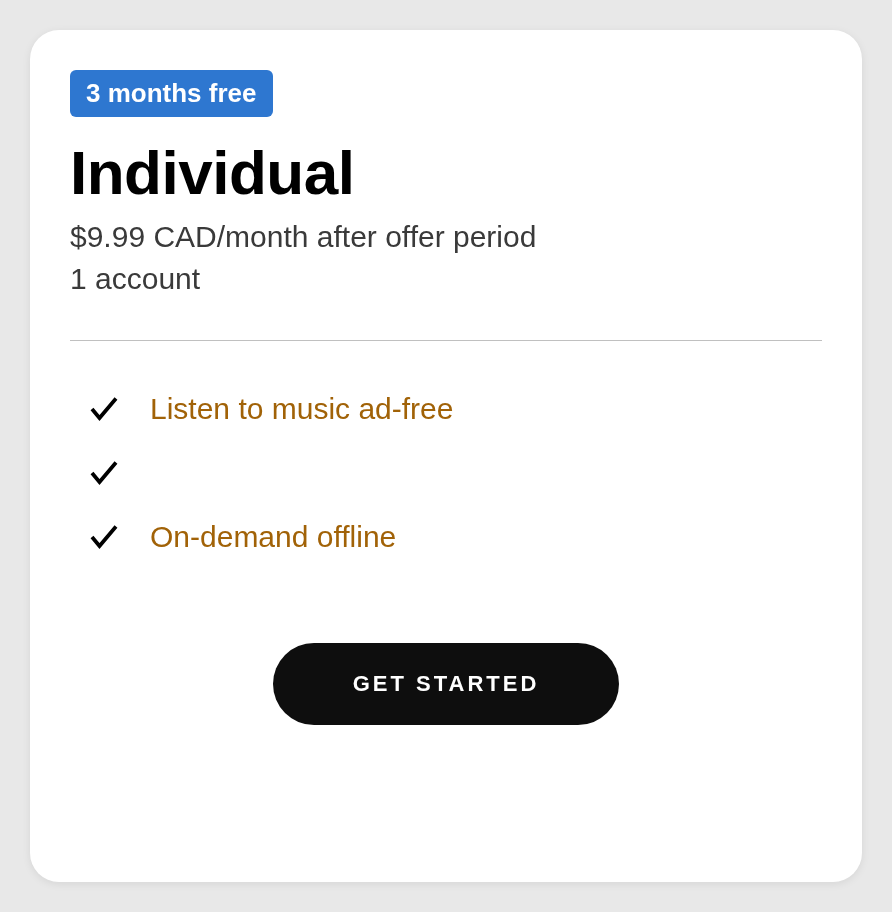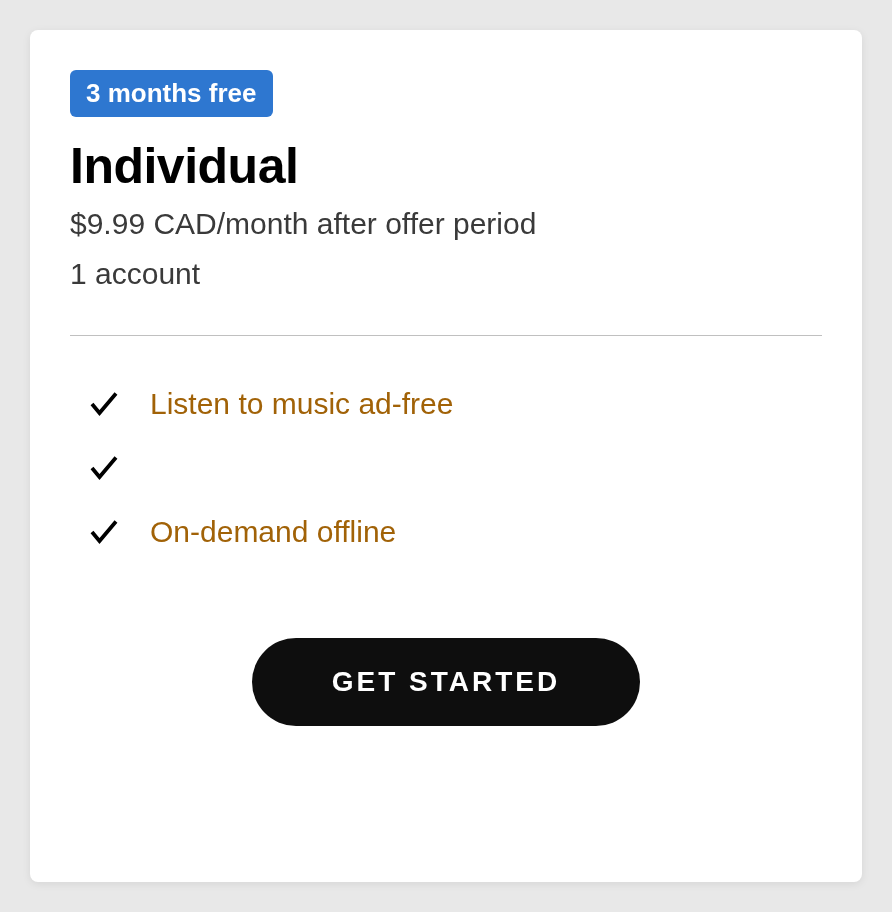--- a/index.html
+++ b/index.html
@@ -9,48 +9,48 @@
     }
     body {
       font-family: -apple-system, BlinkMacSystemFont, "Segoe UI", Helvetica, Arial, sans-serif;
       background: #e8e8e8;
       width: 892px;
       height: 912px;
       padding: 30px;
     }
     .card {
       background: #ffffff;
-      border-radius: 8px;
+      border-radius: 29px;
       padding: 40px 40px 50px 40px;
       box-shadow: 0 2px 8px rgba(0,0,0,0.08);
       height: 100%;
       display: flex;
       flex-direction: column;
     }
     .badge {
       display: inline-block;
       background: #2e77d0;
       color: #ffffff;
       font-weight: 700;
       font-size: 26px;
       padding: 8px 16px;
       border-radius: 6px;
       margin-bottom: 20px;
     }
     .title {
-      font-size: 50px;
+      font-size: 62px;
       font-weight: 700;
       color: #000000;
       margin-bottom: 12px;
       letter-spacing: -0.5px;
     }
     .price {
       font-size: 30px;
       color: #3a3a3a;
-      margin-bottom: 16px;
+      margin-bottom: 8px;
     }
     .accounts {
       font-size: 30px;
       color: #3a3a3a;
       margin-bottom: 44px;
     }
     .divider {
       border: none;
       border-top: 1px solid #c0c0c0;
       margin-bottom: 50px;
@@ -84,21 +84,21 @@
     }
     .cta-wrap {
       display: flex;
       justify-content: center;
     }
     .cta-button {
       background: #0e0e0e;
       color: #ffffff;
       border: none;
       border-radius: 999px;
-      font-size: 28px;
+      font-size: 22px;
       font-weight: 700;
       letter-spacing: 3px;
       padding: 28px 80px;
       cursor: pointer;
       text-transform: uppercase;
     }
   </style>
 </head>
 <body>
 

